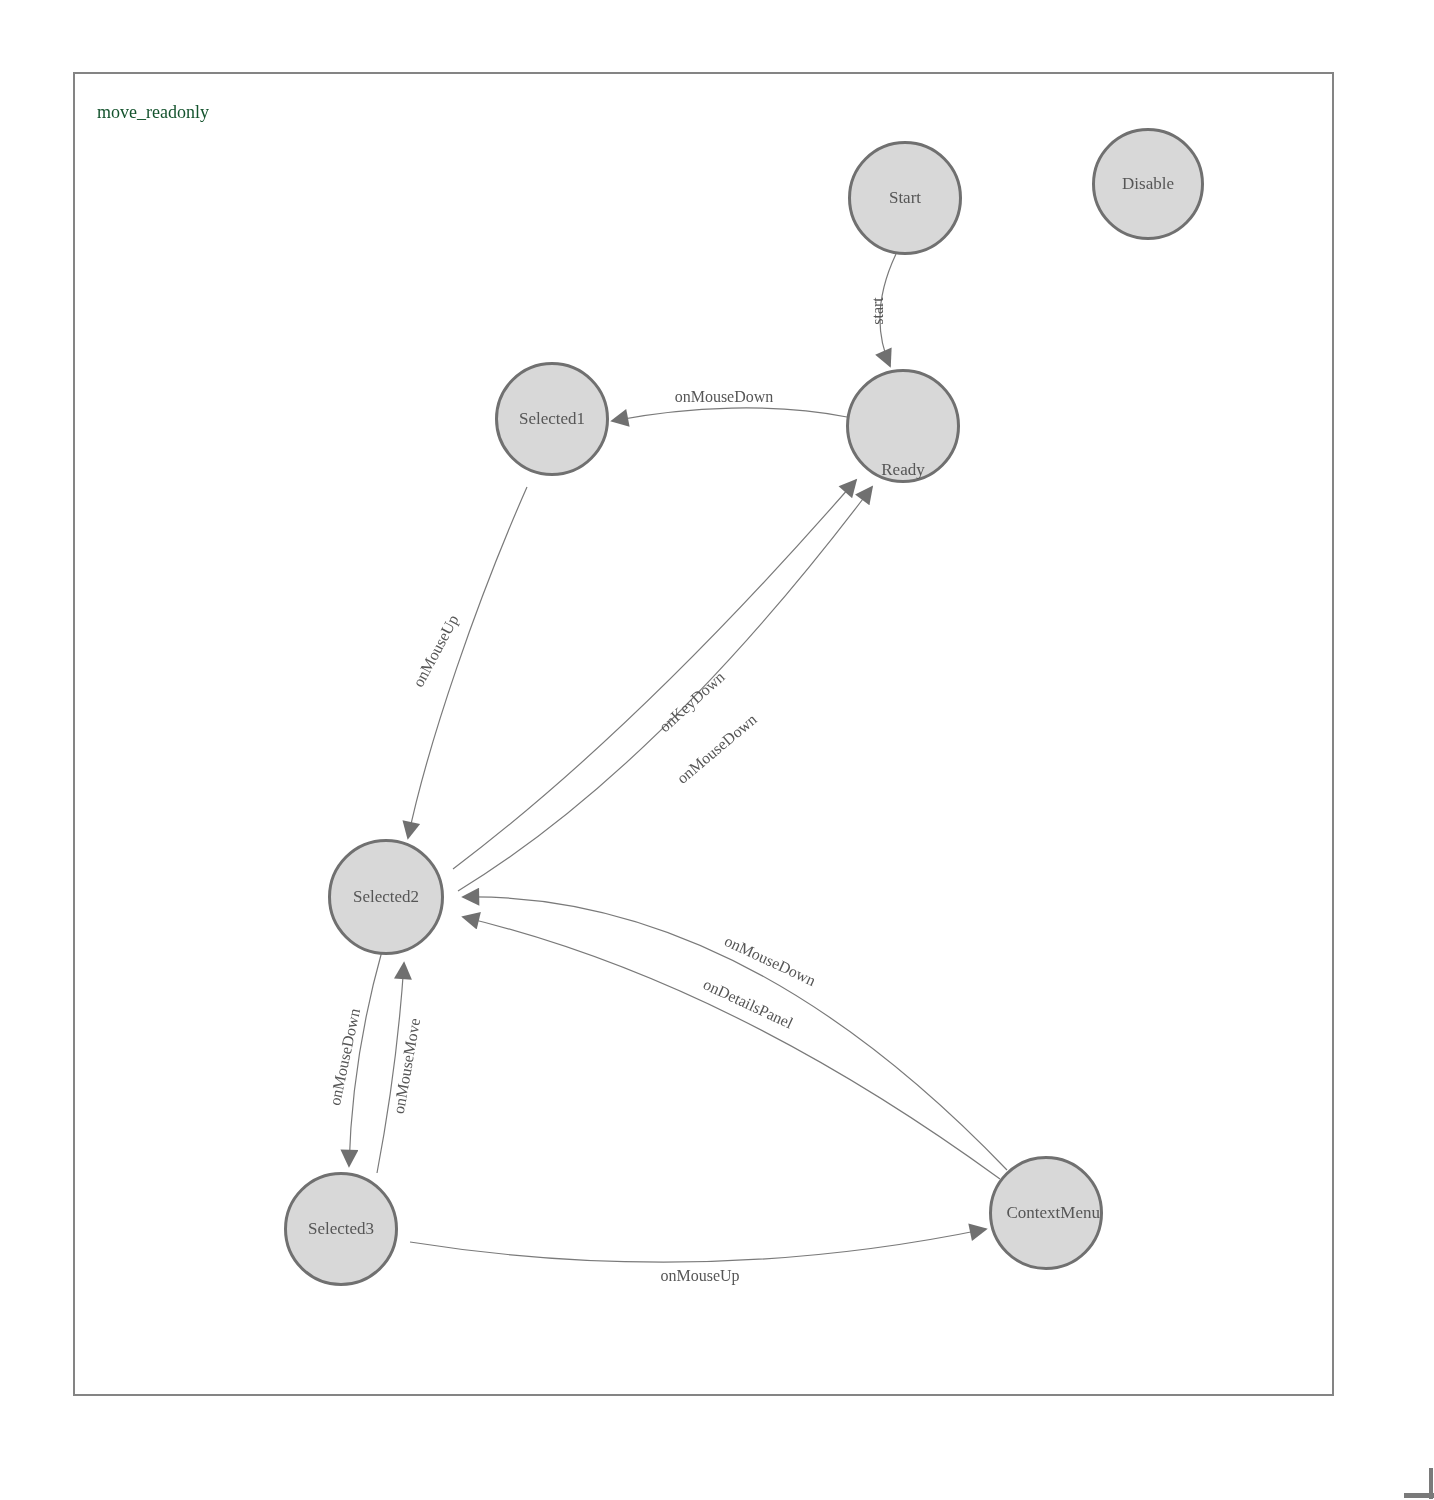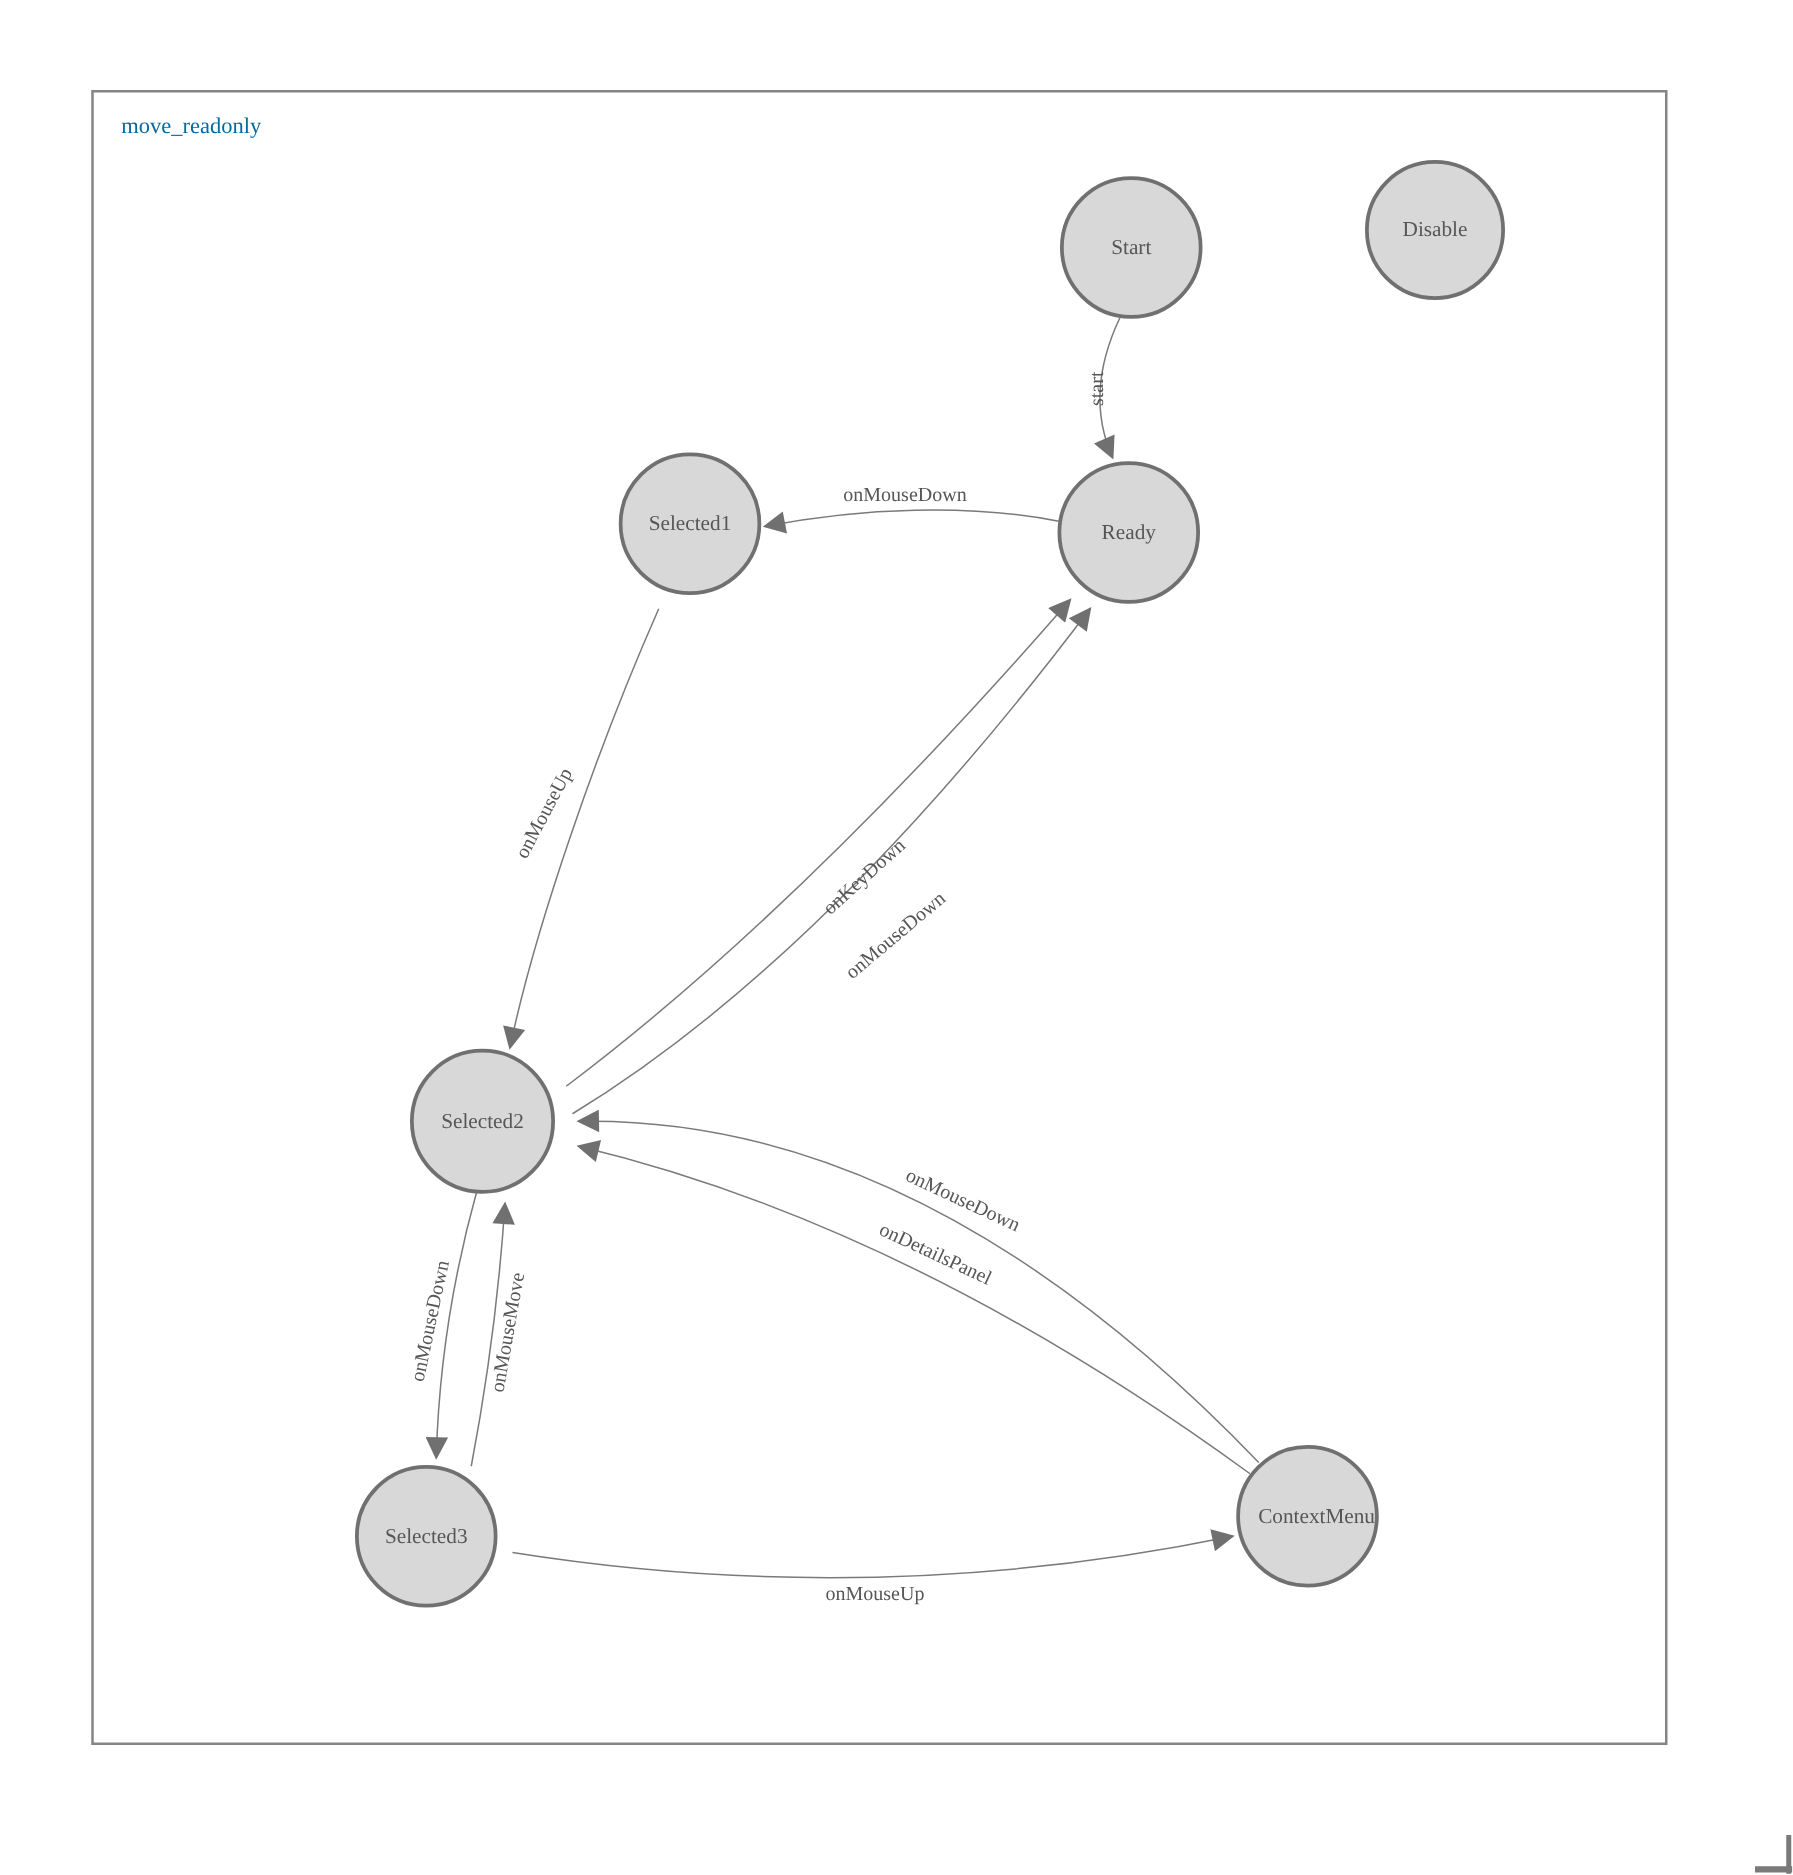--- a/index.html
+++ b/index.html
@@ -18,23 +18,23 @@
     top: 72px;
     width: 1261px;
     height: 1324px;
     border: 2px solid #848484;
     box-sizing: border-box;
     background: #ffffff;
   }
   .diagram-title {
     position: absolute;
     left: 97px;
-    top: 90px;
+    top: 102px;
     font-size: 18px;
-    color: #0369a1;
+    color: #14532d;
     white-space: nowrap;
   }
   .edge-layer {
     position: absolute;
     left: 0;
     top: 0;
     width: 1434px;
     height: 1500px;
   }
   .node {
@@ -85,21 +85,21 @@
         <path d="M 1007 1170 Q 740 892 463 897" fill="none" stroke="#7a7a7a" stroke-width="1.2" marker-end="url(#arrowhead)"></path>
         <path d="M 1000 1179 Q 727 980 463 917" fill="none" stroke="#7a7a7a" stroke-width="1.2" marker-end="url(#arrowhead)"></path>
         <path d="M 410 1242 Q 700 1288 986 1229" fill="none" stroke="#7a7a7a" stroke-width="1.2" marker-end="url(#arrowhead)"></path>
       </svg>
       <div class="node" style="left: 848px; top: 141px; width: 114px; height: 114px;">
         <span>Start</span>
       </div>
       <div class="node" style="left: 1092px; top: 128px; width: 112px; height: 112px;">
         <span>Disable</span>
       </div>
-      <div class="node" style="left: 846px; top: 369px; width: 114px; height: 114px;">
+      <div class="node" style="left: 846px; top: 369px; width: 114px; height: 114px; align-items: flex-end;">
         <span>Ready</span>
       </div>
       <div class="node" style="left: 495px; top: 362px; width: 114px; height: 114px;">
         <span>Selected1</span>
       </div>
       <div class="node" style="left: 328px; top: 839px; width: 116px; height: 116px;">
         <span>Selected2</span>
       </div>
       <div class="node" style="left: 284px; top: 1172px; width: 114px; height: 114px;">
         <span>Selected3</span>

